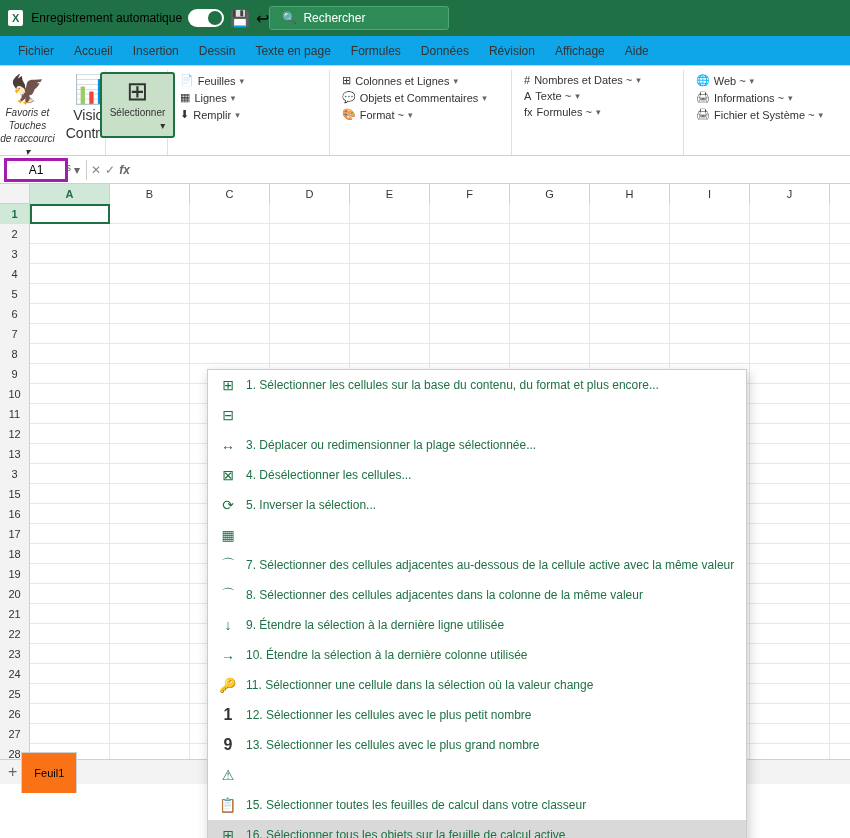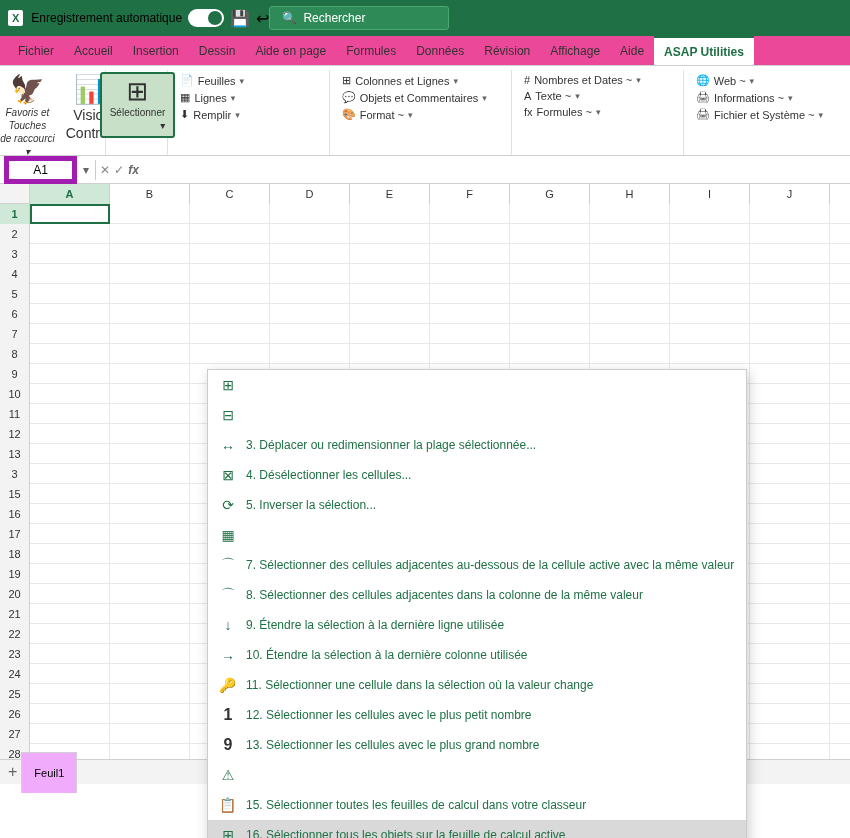--- a/index.html
+++ b/index.html
@@ -62,21 +62,21 @@
       color: white;
       font-size: 12px;
       width: 180px;
       display: flex;
       align-items: center;
       gap: 6px;
     }
 
     
     .ribbon-tabs {
-      background: #ec4899;
+      background: #0ea5e9;
       border-bottom: 1px solid #d0d0d0;
       display: flex;
       align-items: center;
       height: 30px;
       padding: 0 8px;
     }
     .ribbon-tab {
       padding: 4px 10px;
       font-size: 12px;
       cursor: pointer;
@@ -158,22 +158,22 @@
     .formula-bar {
       display: flex;
       align-items: center;
       height: 28px;
       border-bottom: 1px solid #d0d0d0;
       background: #fff;
       padding: 0 4px;
       gap: 4px;
     }
     .cell-ref {
-      width: 73px;
-      border: 5px solid #a21caf;
+      width: 64px;
+      border: 3px solid #a21caf;
       padding: 2px 20px;
       font-size: 12px;
       text-align: center;
     }
     .formula-divider {
       width: 1px;
       height: 20px;
       background: #ccc;
     }
     .formula-icons {
@@ -286,27 +286,26 @@
     <span>🔍</span>
     <span>Rechercher</span>
   </div>
 </div>
 
 <div class="ribbon-tabs">
   <div class="ribbon-tab">Fichier</div>
   <div class="ribbon-tab">Accueil</div>
   <div class="ribbon-tab">Insertion</div>
   <div class="ribbon-tab">Dessin</div>
-  <div class="ribbon-tab">Aide en page</div>
+  <div class="ribbon-tab">Texte en page</div>
   <div class="ribbon-tab">Formules</div>
   <div class="ribbon-tab">Données</div>
   <div class="ribbon-tab">Révision</div>
   <div class="ribbon-tab">Affichage</div>
   <div class="ribbon-tab">Aide</div>
-  <div class="ribbon-tab asap active">ASAP Utilities</div>
 </div>
 
 <div class="ribbon">
 
   <div class="ribbon-group">
     <div style="display:flex;gap:2px;align-items:flex-start;">
       <div class="ribbon-btn-large">
         <span class="ribbon-icon-large">🦅</span>
         <span style="font-size:10px;line-height:1.3;text-align:center;font-style:italic;">Favoris et Touches<br>de raccourci ▾</span>
       </div>
@@ -805,20 +804,21 @@
         <div class="grid-cell"></div>
         <div class="grid-cell"></div>
         <div class="grid-cell"></div>
         <div class="grid-cell"></div>
       </div>
     </div>
 
   <div class="dropdown-overlay" id="dropdown-menu">
   <div class="dropdown-item">
         <span class="dropdown-item-icon">⊞</span>
+        <span class="dropdown-item-text">1. Sélectionner les cellules sur la base du contenu, du format et plus encore...</span>
       </div>
       <div class="dropdown-item">
         <span class="dropdown-item-icon">⊟</span>
       </div>
       <div class="dropdown-item">
         <span class="dropdown-item-icon">↔</span>
         <span class="dropdown-item-text">3. Déplacer ou redimensionner la plage sélectionnée...</span>
       </div>
       <div class="dropdown-item">
         <span class="dropdown-item-icon">⊠</span>
@@ -867,15 +867,15 @@
         <span class="dropdown-item-text">15. Sélectionner toutes les feuilles de calcul dans votre classeur</span>
       </div>
       <div class="dropdown-item highlighted">
         <span class="dropdown-item-icon">⊞</span>
         <span class="dropdown-item-text">16. Sélectionner tous les objets sur la feuille de calcul active</span>
       </div>
     </div>
 
   <div style="position:absolute;bottom:0;left:0;right:0;height:25px;background:#f3f3f3;border-top:1px solid #d0d0d0;display:flex;align-items:center;padding:0 8px;gap:4px;">
     <span style="font-size:16px;cursor:pointer;color:#666;">+</span>
-    <div style="background:#f0abfc;border:1px solid #d0d0d0;border-bottom:none;padding:14px 12px;font-size:11px;cursor:pointer;">Feuil1</div>
+    <div style="background:#f97316;border:1px solid #d0d0d0;border-bottom:none;padding:14px 12px;font-size:11px;cursor:pointer;">Feuil1</div>
   </div>
 </div>
 
 </body></html>

